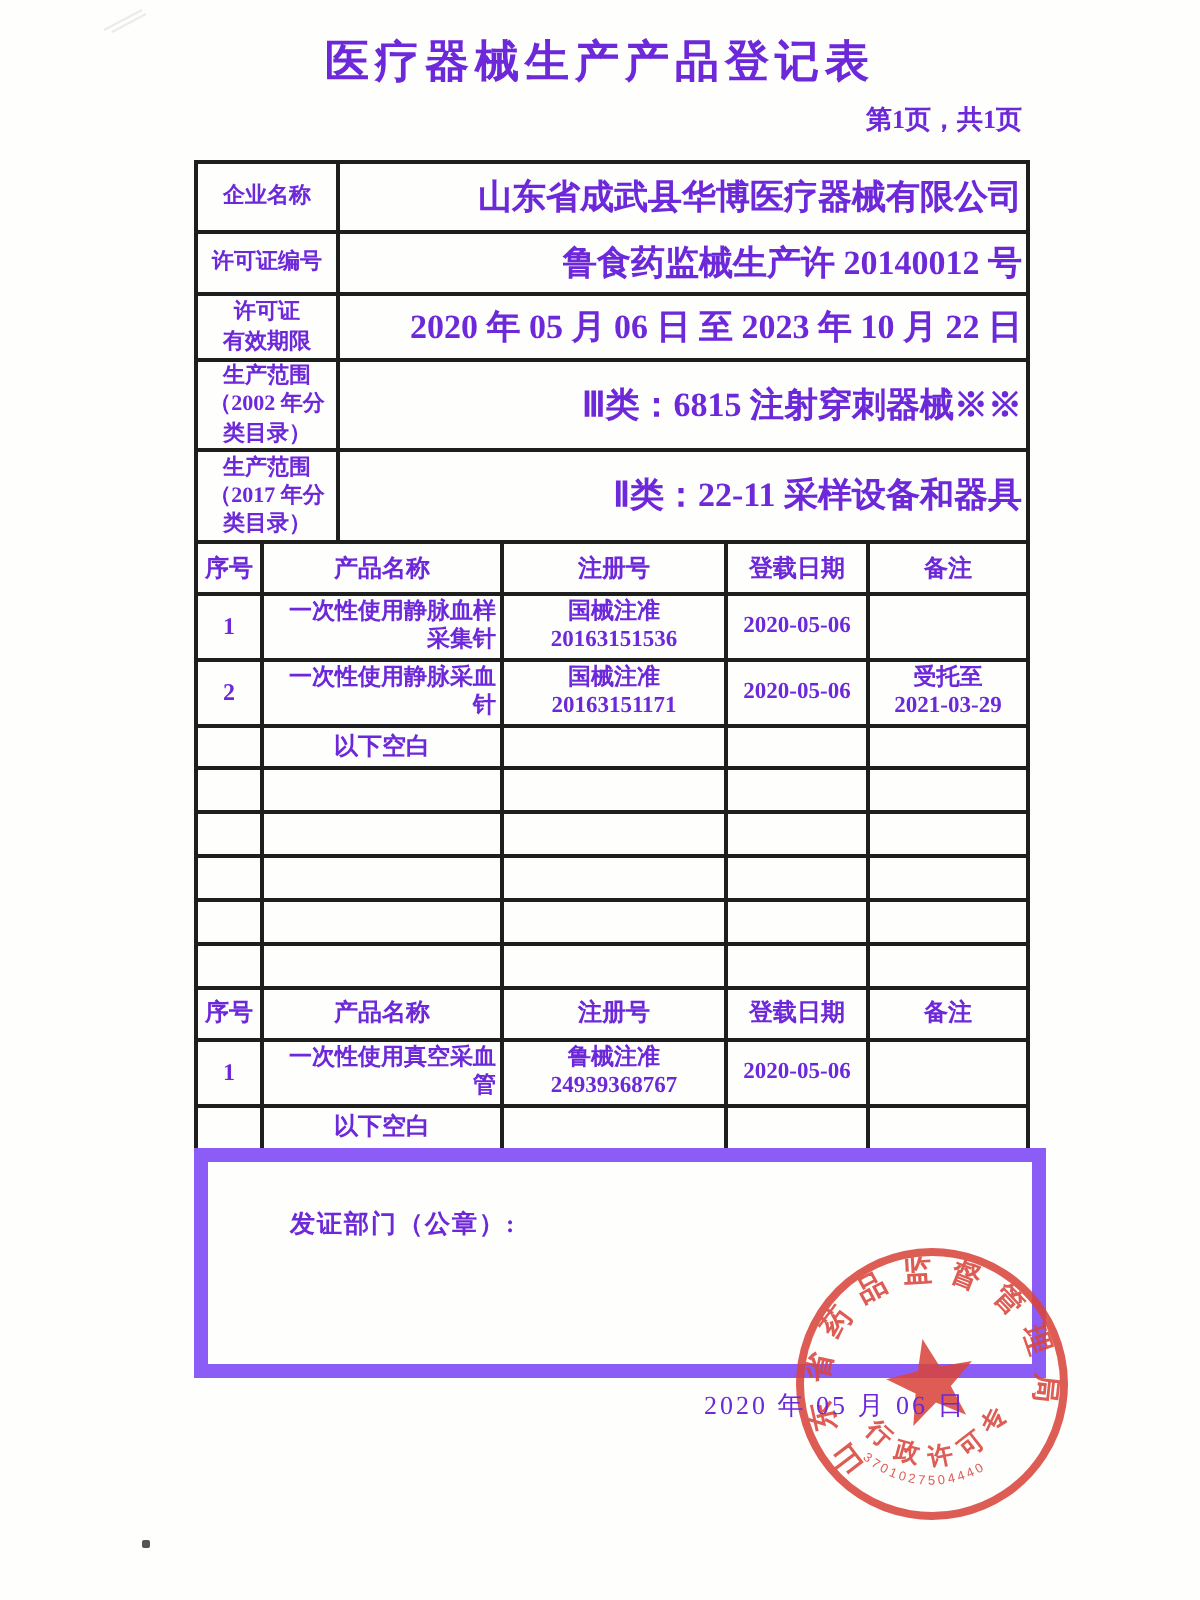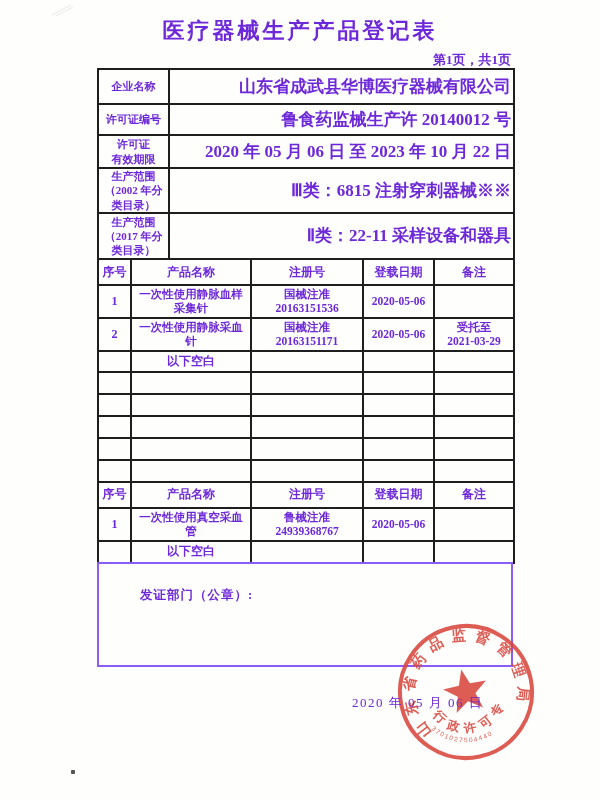--- a/index.html
+++ b/index.html
@@ -9,37 +9,37 @@
     font-family:"Liberation Serif", serif; color:#6d28d9;
   }
   .doc-title {
     position:absolute; top:16px; left:0; width:100%;
     text-align:center; font-size:22px; font-weight:bold; letter-spacing:3px;
   }
   .page-indicator {
     position:absolute; top:51px; left:97px; width:414px;
     text-align:right; font-size:13px; font-weight:bold;
   }
-  .doc { position:absolute; left:97px; top:68px; width:452px; }
+  .doc { position:absolute; left:97px; top:80px; width:452px; }
   table { border-collapse:collapse; width:416px; table-layout:fixed; margin-top:-2px; }
   table:first-child { margin-top:0; }
   td {
     border:2px solid #1e1e1e; font-size:12px; font-weight:bold;
     text-align:center; vertical-align:middle; padding:1px 2px; line-height:1.25;
     overflow:hidden;
   }
   .pre { white-space:pre-line; }
   .info-label { font-size:11px; line-height:1.3; padding:0; }
   .info-value { text-align:right; padding-left:8px; font-size:17px; }
   .section-title td { font-size:12.5px; letter-spacing:1px; }
-  .name-cell { font-size:11.5px; }
+  .name-cell { font-size:11.5px;text-align:right; }
   .small-cell { font-size:11.5px; }
   .footer-box {
     position:relative; width:412px; height:101px;
-    border:2px solid #8b5cf6; margin-top:-2px; background:transparent;
+    border:7px solid #8b5cf6; margin-top:-2px; background:transparent;
   }
   .issuer-label {
     position:absolute; left:41px; top:23px;
     font-size:12.5px; font-weight:bold; letter-spacing:1px;
   }
   .issue-date {
     position:absolute; left:352px; top:694px; z-index:6;
     font-size:13px; font-weight:normal; letter-spacing:1.5px; white-space:nowrap;
   }
   .seal { position:absolute; left:386px; top:612px; z-index:5; opacity:0.87; }

